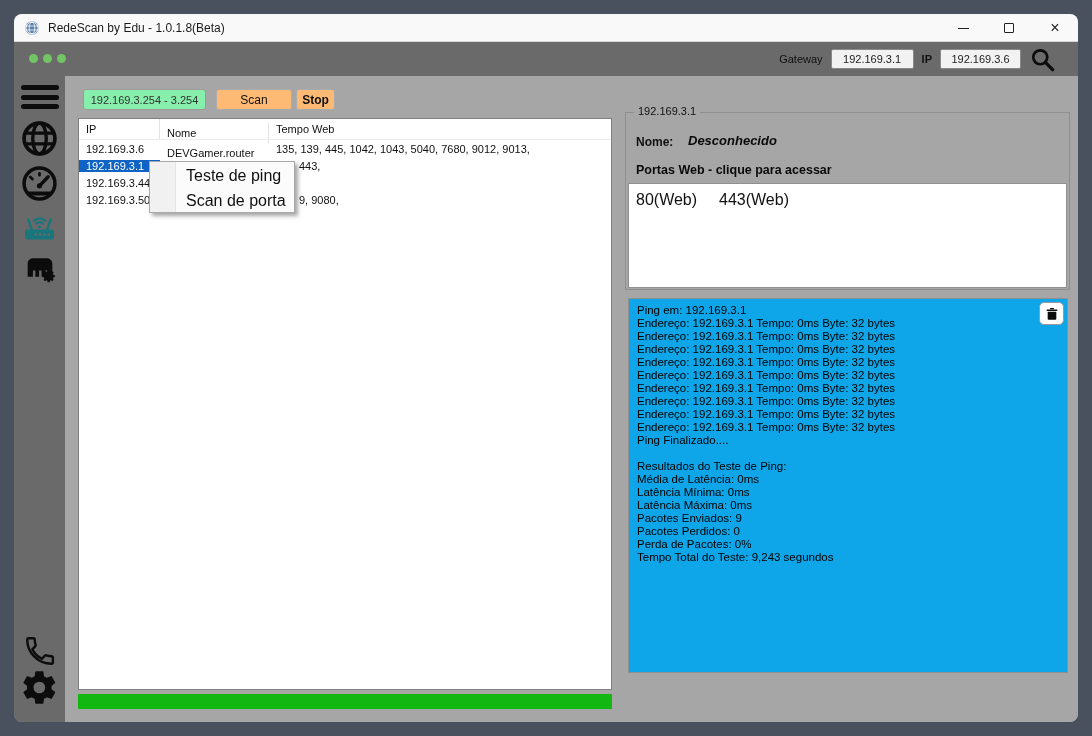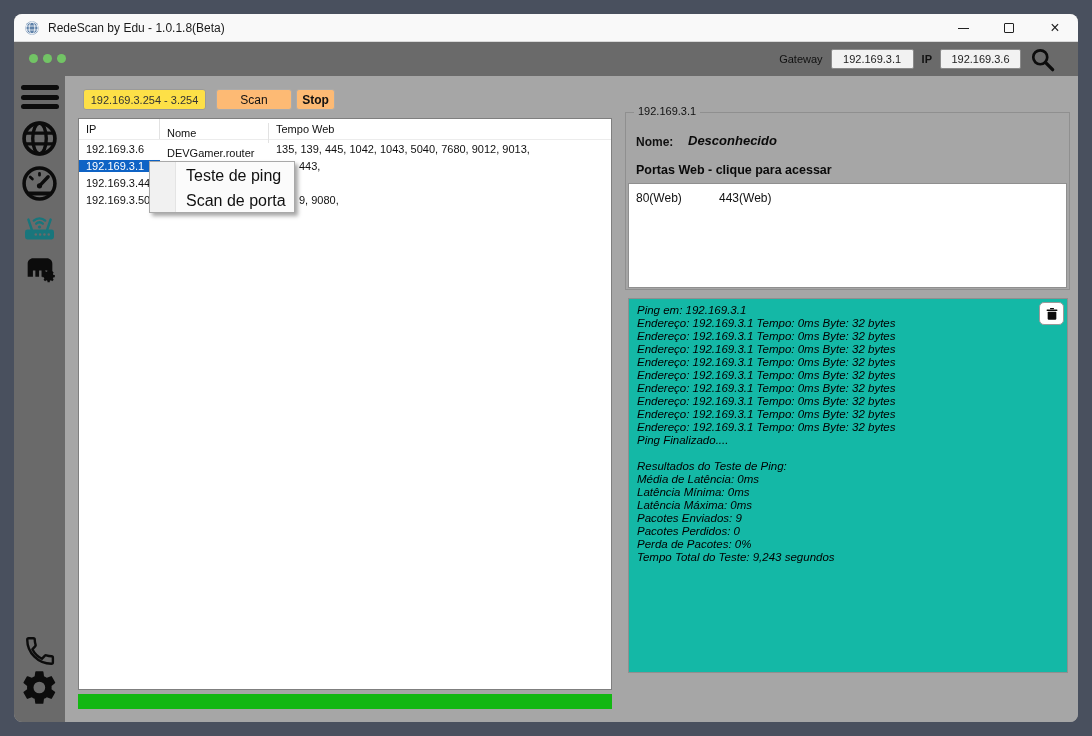--- a/index.html
+++ b/index.html
@@ -38,21 +38,21 @@
   .side-item { position:absolute; left:6px; width:39px; height:38px; display:flex;
                align-items:center; justify-content:center; color:#0c0c0c; }
   .hamburger { flex-direction:column; justify-content:space-between; padding:2px 0; height:28px; top:7px; }
   .hamburger .bar { width:38px; height:5px; background:#0c0c0c; border-radius:3px; }
   .si-globe { top:43px; } .si-gauge { top:88px; } .si-router { top:131px; color:#19767c; }
   .si-machine { top:172px; } .si-phone { top:556px; } .si-gear { top:592px; }
 
   
   .content { position:absolute; left:51px; top:62px; width:1013px; height:646px; background:#a6a6a6; }
 
-  .range-input { position:absolute; left:18px; top:13px; width:123px; height:21px; background:#fde047;
+  .range-input { position:absolute; left:18px; top:13px; width:123px; height:21px; background:#86efac;
                  border:1px solid #9a9a9a; border-radius:3px; font-size:11px; text-align:center; color:#333;
                  font-family:"Liberation Sans",sans-serif; }
   .btn { position:absolute; top:13px; height:21px; background:#fdba74; border:1px solid #ababab;
          border-radius:3px; font-size:12px; color:#111; font-family:"Liberation Sans",sans-serif; }
   .scan-btn { left:151px; width:76px; }
   .stop-btn { left:231px; width:39px; font-weight:bold; }
 
   
   .hosts-panel { position:absolute; left:13px; top:42px; width:534px; height:572px; background:#fff;
                  border:1px solid #7f7f7f; font-size:11px; color:#111; }
@@ -77,26 +77,26 @@
   .progress { position:absolute; left:13px; top:618px; width:534px; height:15px; background:#12b712; }
 
   
   .group { position:absolute; left:560px; top:36px; width:445px; height:178px; border:1px solid #8f8f8f; }
   .group-title { position:absolute; top:-8px; left:8px; background:#a6a6a6; padding:0 4px; font-size:11px; color:#111; }
   .nome-label { position:absolute; left:10px; top:22px; font-size:12px; font-weight:600; color:#111; }
   .nome-value { position:absolute; left:62px; top:20px; font-size:13px; font-weight:bold; font-style:italic; color:#0a0a0a; }
   .ports-heading { position:absolute; left:10px; top:50px; font-size:12.5px; font-weight:bold; color:#0a0a0a; }
   .ports-list { position:absolute; left:2px; right:2px; top:70px; bottom:1px; background:#fff;
                 border:1px solid #8f8f8f; }
-  .port-item { position:absolute; top:7px; font-size:12px; color:#111; }
+  .port-item { position:absolute; top:7px; font-size:16px; color:#111; }
   .port-80 { left:7px; } .port-443 { left:90px; }
 
   
-  .ping-panel { position:absolute; left:563px; top:222px; width:440px; height:375px; background:#14b8a6;
-                border:1px solid #8f8f8f;font-style:italic; }
+  .ping-panel { position:absolute; left:563px; top:222px; width:440px; height:375px; background:#0ea5e9;
+                border:1px solid #8f8f8f; }
   .ping-text { padding:5px 26px 5px 8px; font-size:11.5px; line-height:13px; color:#000;
                white-space:pre-line; }
   .trash-btn { position:absolute; right:3px; top:3px; width:25px; height:23px; background:#fff;
                border:1.5px solid #9a9a9a; border-radius:5px; display:flex; align-items:center;
                justify-content:center; padding:0; }
 
   svg { display:block; }
 </style>
 </head>
 <body>

